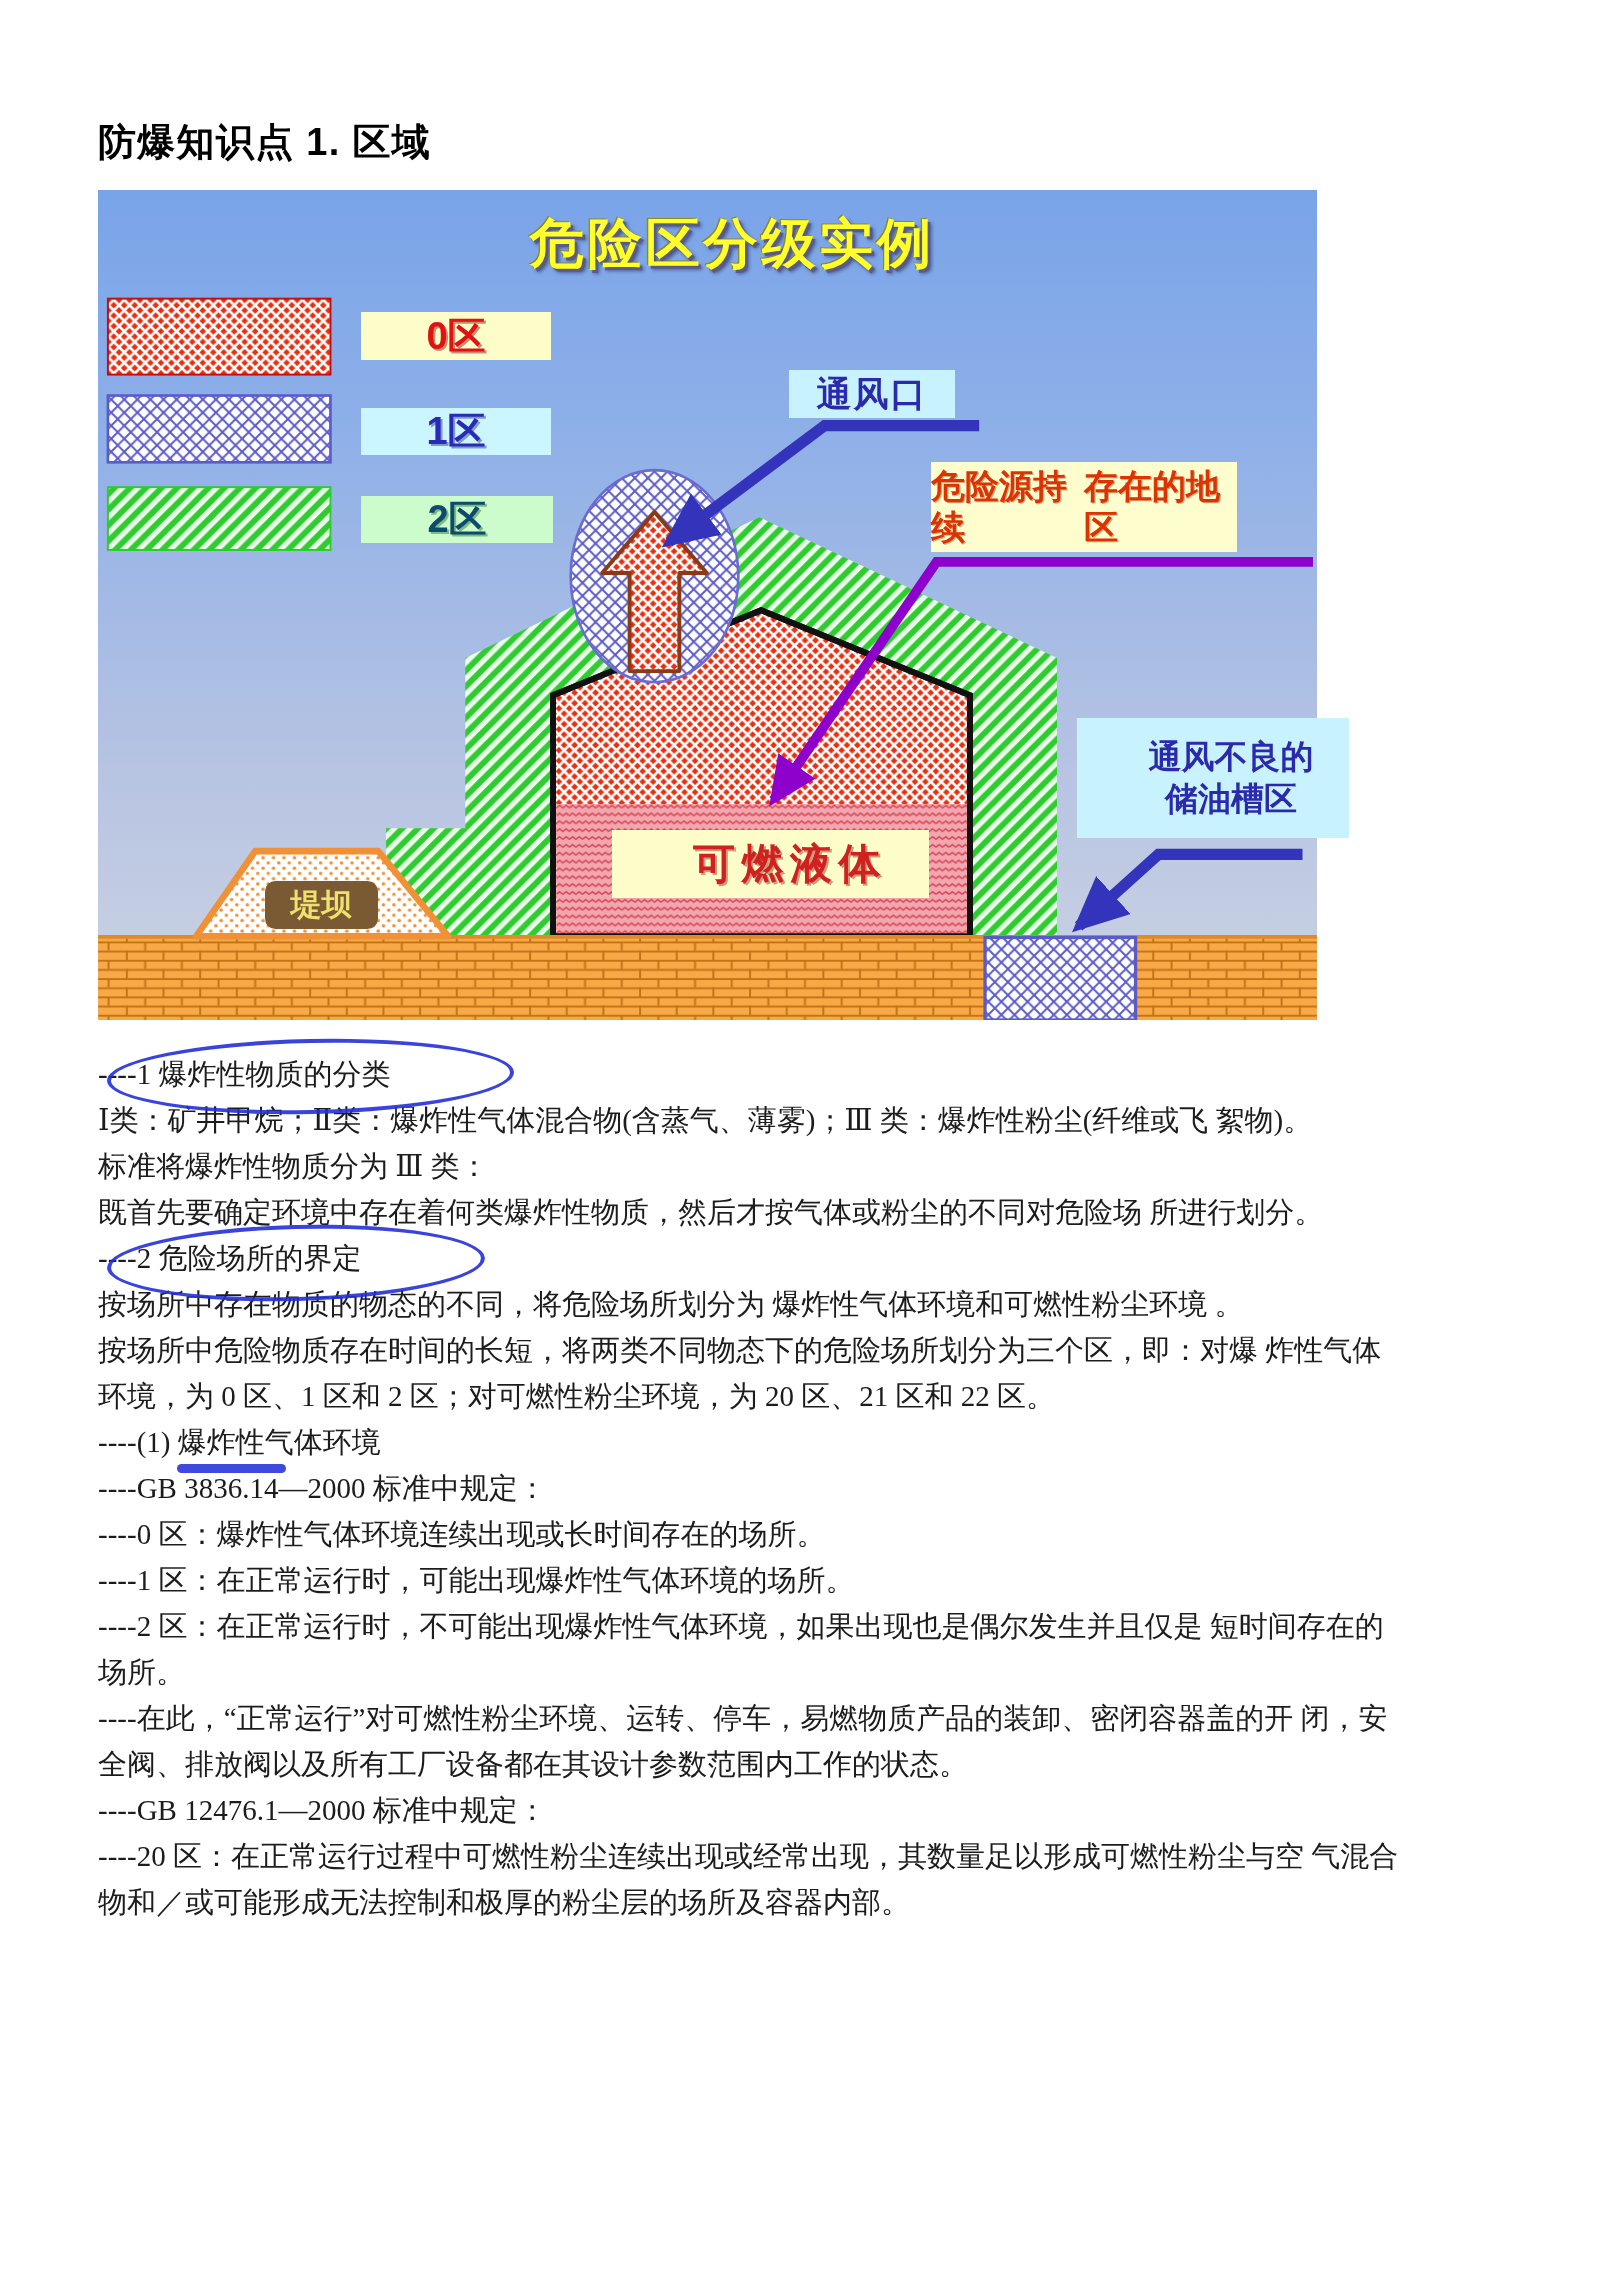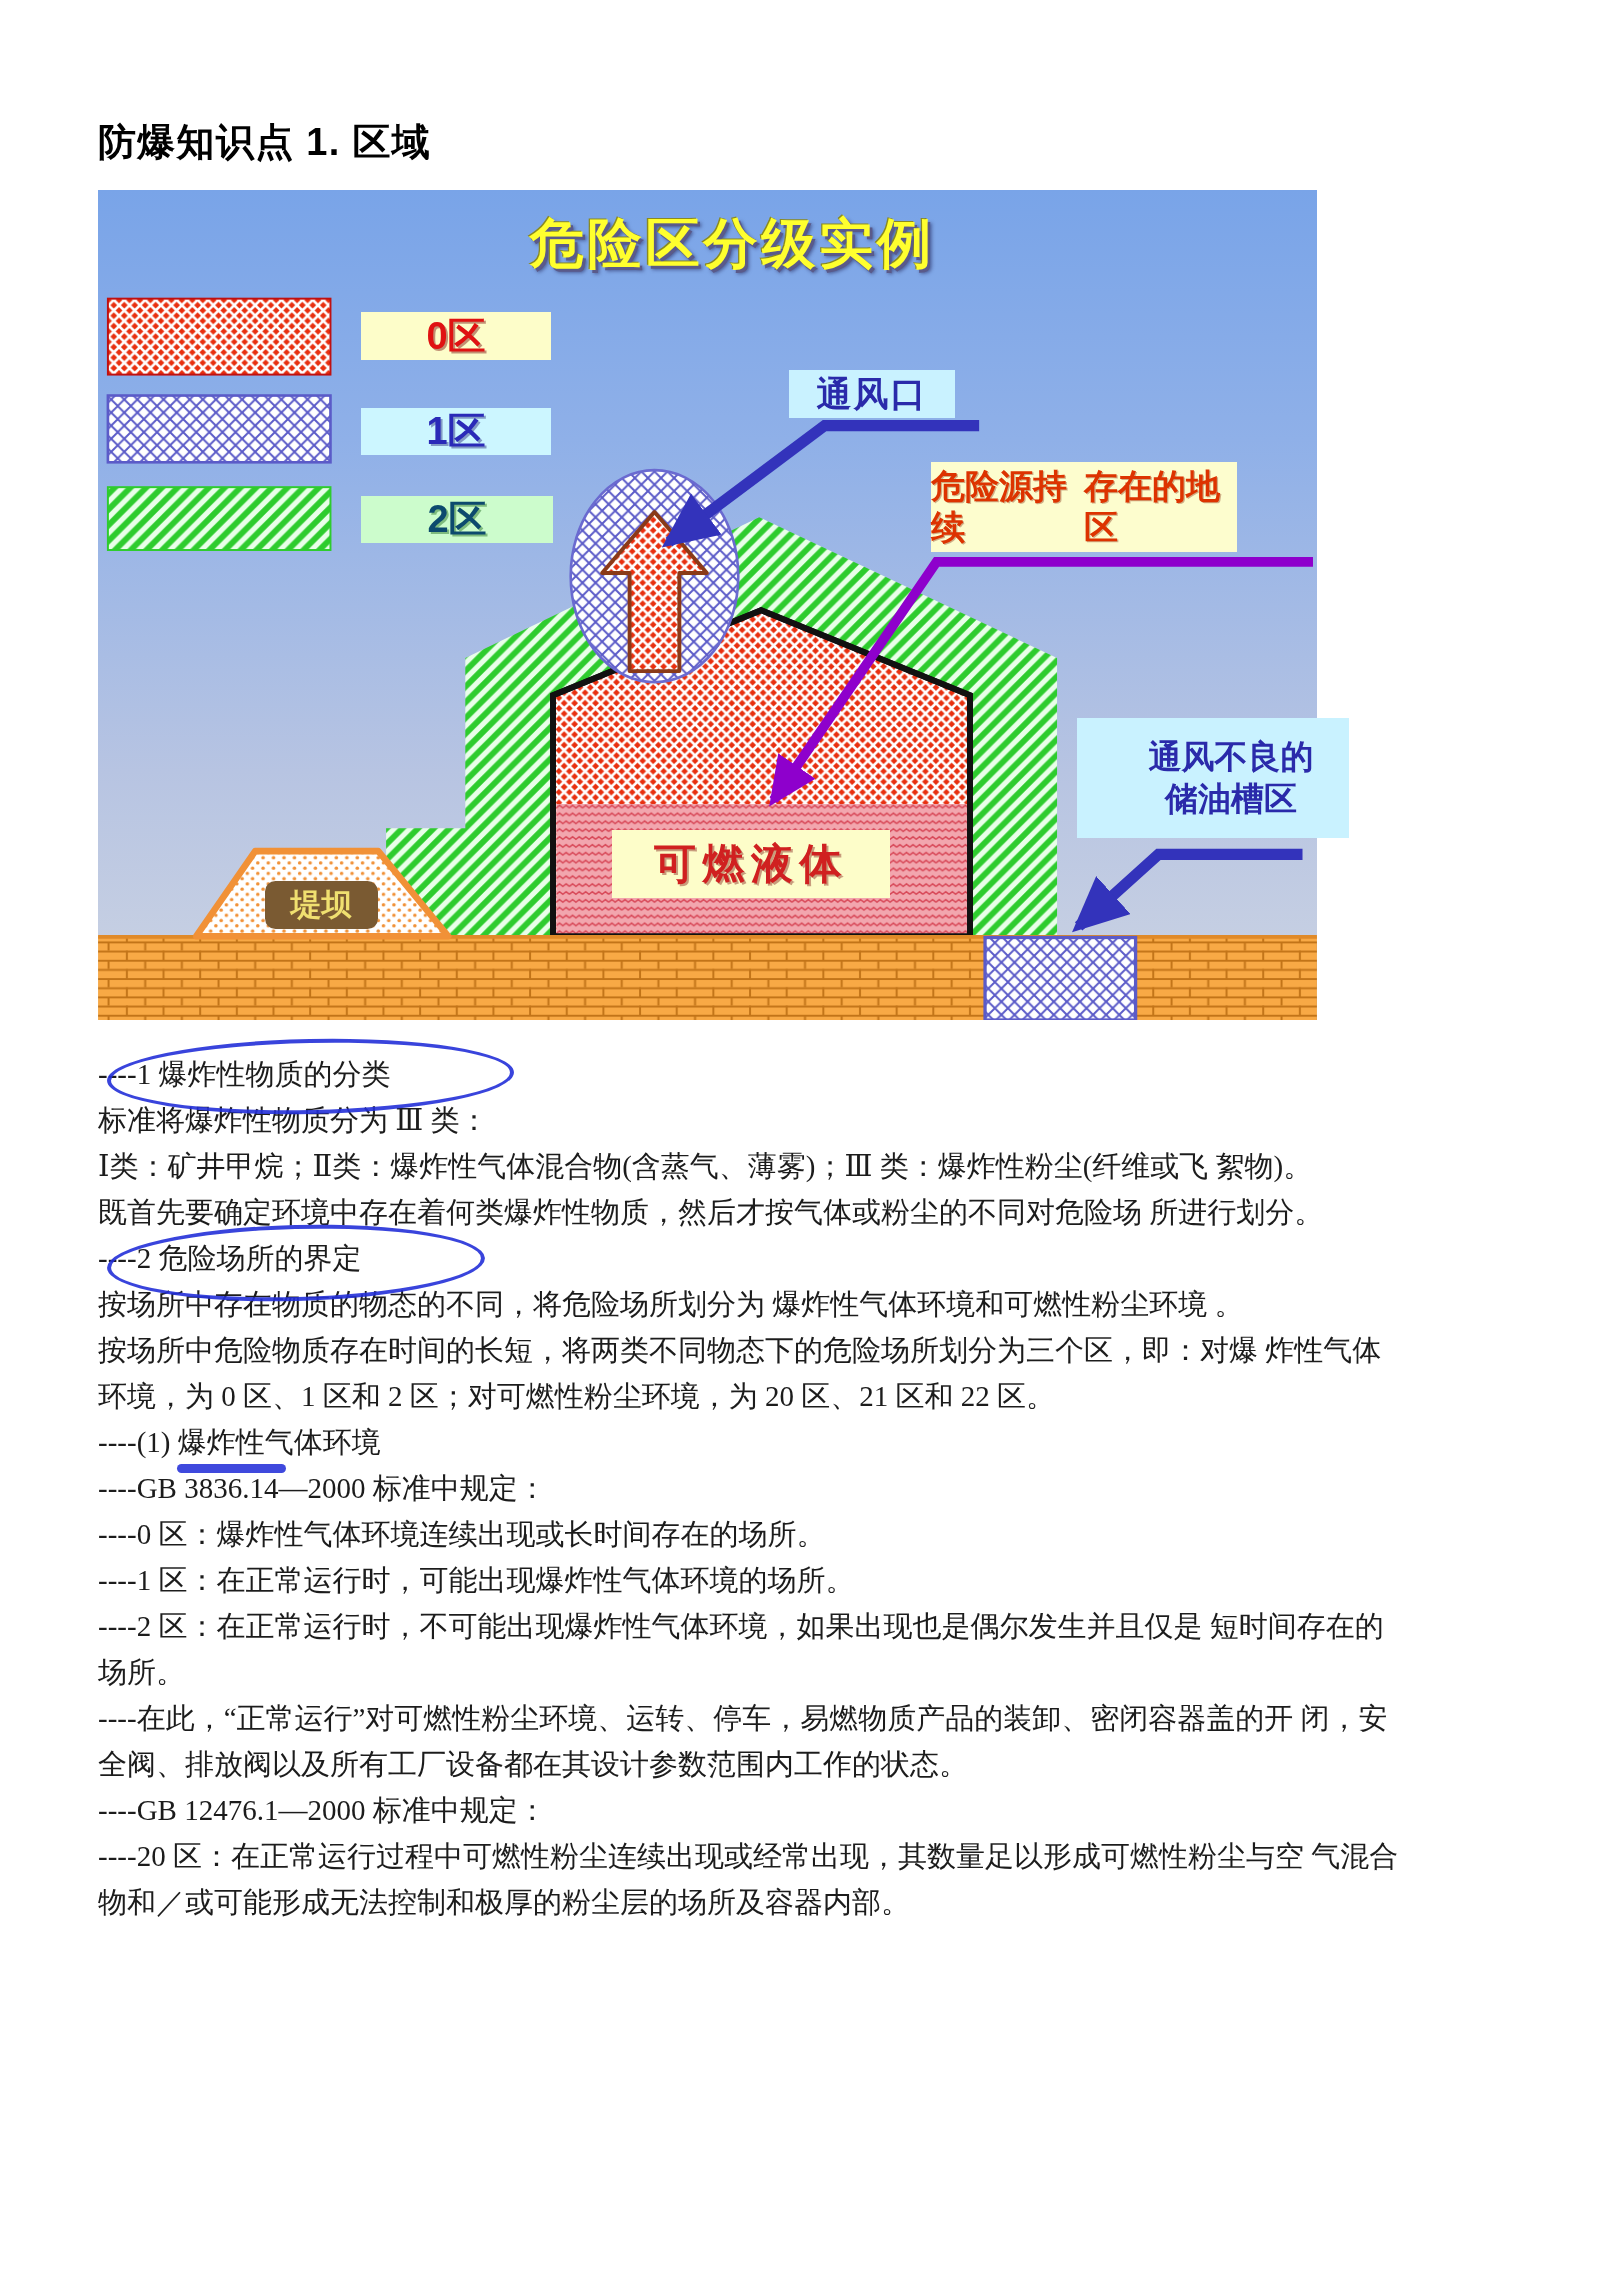--- a/index.html
+++ b/index.html
@@ -32,21 +32,21 @@
     font-size:54px;color:#ffff2e;letter-spacing:3.9px;
     text-shadow:2.6px 2.6px 0 #5a5a8a,-1.3px -1.3px 0 #8a8a20,3.9px 3.9px 3.9px rgba(30,30,80,.55);
   }
   .legend-box{font-size:38px;}
   #lg0{left:263px;top:122px;width:190px;height:48px;background:#fdfdc9;color:#e01212;text-shadow:2px 2px 0 rgba(120,10,10,.45);}
   #lg1{left:263px;top:218px;width:190px;height:47px;background:#ccf6ff;color:#2a2ab8;text-shadow:2px 2px 0 rgba(20,20,110,.4);}
   #lg2{left:263px;top:306px;width:192px;height:47px;background:#ccfccc;color:#0c4a6e;text-shadow:2px 2px 0 rgba(10,90,10,.4);}
   #vent-label{left:691px;top:180px;width:166px;height:48px;background:#c9f2ff;color:#2a2aaa;font-size:35px;letter-spacing:2px;}
   #hazard-label{left:833px;top:272px;width:306px;height:90px;background:#fdfdce;color:#dd3300;font-size:34px;line-height:41px;text-shadow:1.3px 1.3px 0 rgba(120,30,0,.35);}
   #poorvent-label{left:979px;top:528px;width:236px;height:120px;background:#c9f2ff;color:#2a2aaa;font-size:33px;line-height:42px;flex-direction:column;padding-left:36px;}
-  #liquid-label{left:514px;top:640px;width:278px;height:68px;background:#fdfdc9;color:#d02020;font-size:42px;letter-spacing:6.5px;text-shadow:2px 2px 0 rgba(120,10,10,.4);}
+  #liquid-label{left:514px;top:640px;width:278px;height:68px;background:#fdfdc9;color:#d02020;font-size:42px;letter-spacing:6.5px;text-shadow:2px 2px 0 rgba(120,10,10,.4);padding-left:39px;}
   #dike-label{left:167px;top:691px;width:113px;height:48px;background:#7a5a32;color:#f0e070;font-size:31px;border-radius:10.5px;}
 
   
   #bodytext{
     left:98px;top:1053px;width:1447px;z-index:2;
     font-size:29px;color:#1c1c1c;
   }
   #bodytext .tl{height:46px;line-height:42px;white-space:nowrap;}
 
   
@@ -149,22 +149,22 @@
     <div>通风不良的</div>
     <div>储油槽区</div>
   </div>
 
   <div class="fig-label" id="liquid-label">可燃液体</div>
   <div class="fig-label" id="dike-label">堤坝</div>
 </div>
 
 <div class="abs" id="bodytext">
   <div class="tl">----1 爆炸性物质的分类</div>
+  <div class="tl">Ⅰ类：矿井甲烷；Ⅱ类：爆炸性气体混合物(含蒸气、薄雾)；Ⅲ 类：爆炸性粉尘(纤维或飞 絮物)。</div>
   <div class="tl">标准将爆炸性物质分为 Ⅲ 类：</div>
-  <div class="tl">Ⅰ类：矿井甲烷；Ⅱ类：爆炸性气体混合物(含蒸气、薄雾)；Ⅲ 类：爆炸性粉尘(纤维或飞 絮物)。</div>
   <div class="tl">既首先要确定环境中存在着何类爆炸性物质，然后才按气体或粉尘的不同对危险场 所进行划分。</div>
   <div class="tl">----2 危险场所的界定</div>
   <div class="tl">按场所中存在物质的物态的不同，将危险场所划分为 爆炸性气体环境和可燃性粉尘环境 。</div>
   <div class="tl">按场所中危险物质存在时间的长短，将两类不同物态下的危险场所划分为三个区，即：对爆 炸性气体</div>
   <div class="tl">环境，为 0 区、1 区和 2 区；对可燃性粉尘环境，为 20 区、21 区和 22 区。</div>
   <div class="tl">----(1) 爆炸性气体环境</div>
   <div class="tl">----GB 3836.14—2000 标准中规定：</div>
   <div class="tl">----0 区：爆炸性气体环境连续出现或长时间存在的场所。</div>
   <div class="tl">----1 区：在正常运行时，可能出现爆炸性气体环境的场所。</div>
   <div class="tl">----2 区：在正常运行时，不可能出现爆炸性气体环境，如果出现也是偶尔发生并且仅是 短时间存在的</div>

